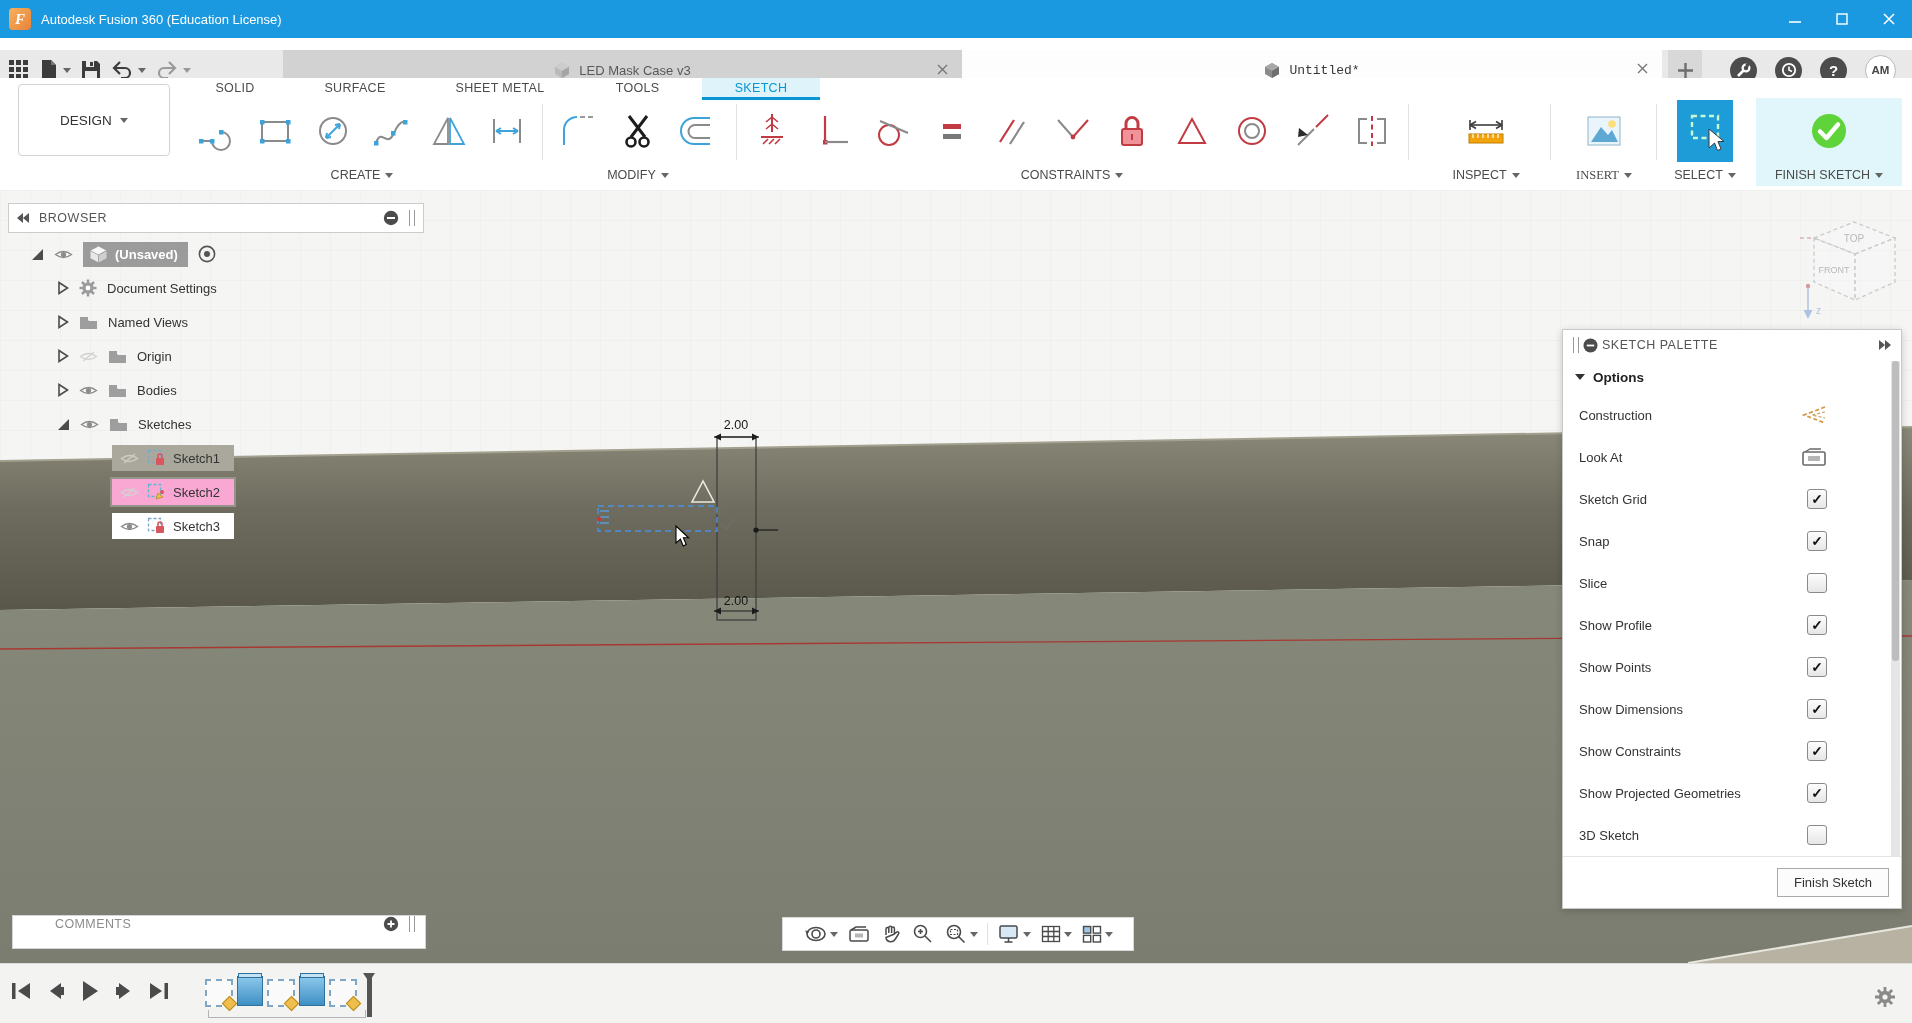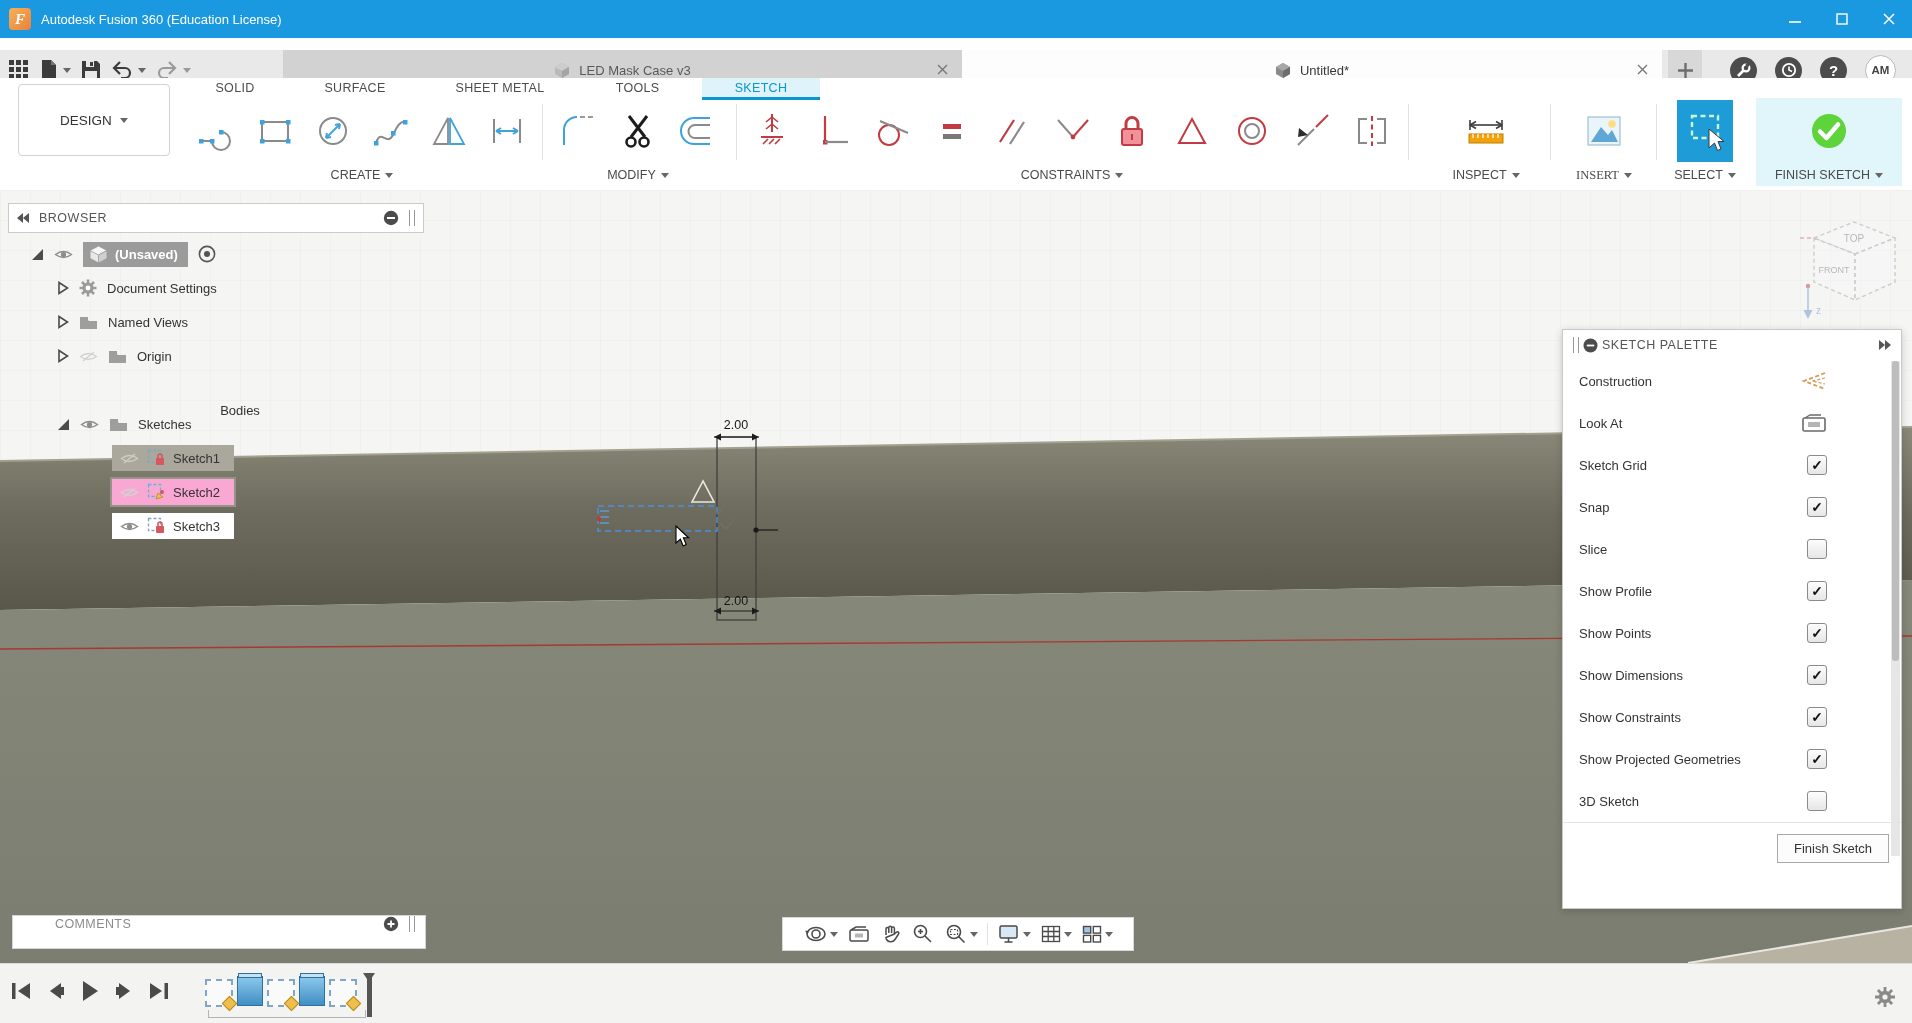--- a/index.html
+++ b/index.html
@@ -158,21 +158,21 @@
       <svg width="17" height="17" style="margin-right:8px">
           <polygon points="8,1 15,5 15,12 8,16 1,12 1,5" fill="#b9b9b9"></polygon>
           <polygon points="8,1 15,5 8,9 1,5" fill="#cdcdcd"></polygon>
           <polygon points="8,9 15,5 15,12 8,16" fill="#a5a5a5"></polygon>
         </svg>
       <span>LED Mask Case v3</span>
       <span class="x"><svg width="11" height="11">
             <path d="M1 1 L10 10 M10 1 L1 10" stroke="#777" stroke-width="1.4"></path>
           </svg></span>
     </div>
-    <div class="doctab tab-active" style="left:962px;width:700px;">
+    <div class="doctab tab-active" style="left:962px;width:700px;font-family:Liberation Mono, monospace;">
       <svg width="17" height="17" style="margin-right:8px">
           <polygon points="8,1 15,5 15,12 8,16 1,12 1,5" fill="#8a8a8a"></polygon>
           <polygon points="8,1 15,5 8,9 1,5" fill="#a8a8a8"></polygon>
           <polygon points="8,9 15,5 15,12 8,16" fill="#6e6e6e"></polygon>
         </svg>
       <span>Untitled*</span>
       <span class="x"><svg width="11" height="11">
             <path d="M1 1 L10 10 M10 1 L1 10" stroke="#777" stroke-width="1.4"></path>
           </svg></span>
     </div>
@@ -582,21 +582,21 @@
           <path d="M1.5 6.5 Q9.5 0.5 17.5 6.5 Q9.5 12.5 1.5 6.5 Z" fill="none" stroke="#d2d2d2" stroke-width="1.4"></path>
           <path d="M4 11 L15 2" stroke="#d2d2d2" stroke-width="1.4"></path>
         </svg>
       <svg width="19" height="15">
           <path d="M1 4 h7 l2 2 h8 v8 H1 Z" fill="#9e9e9e"></path>
           <rect x="1" y="2" width="8" height="4" fill="#9e9e9e"></rect>
         </svg>
       <span>Origin</span>
     </div>
 
-    <div class="trow" style="padding-left:48px;flex-direction:column;">
+    <div class="trow" style="padding-left:48px;">
       <svg width="13" height="14">
           <polygon points="3,1.5 11.5,7 3,12.5" fill="none" stroke="#4c4c4c" stroke-width="1.6"></polygon>
         </svg>
       <svg width="19" height="13">
           <path d="M1.5 6.5 Q9.5 0.5 17.5 6.5 Q9.5 12.5 1.5 6.5 Z" fill="none" stroke="#8c8c8c" stroke-width="1.4"></path>
           <circle cx="9.5" cy="6.5" r="2.6" fill="#8c8c8c"></circle>
         </svg>
       <svg width="19" height="15">
           <path d="M1 4 h7 l2 2 h8 v8 H1 Z" fill="#9e9e9e"></path>
           <rect x="1" y="2" width="8" height="4" fill="#9e9e9e"></rect>
@@ -670,20 +670,24 @@
       <span class="grip"></span>
       <svg width="15" height="15">
           <circle cx="7.5" cy="7.5" r="7" fill="#4c4c4c"></circle>
           <rect x="3.8" y="6.6" width="7.4" height="1.8" fill="#fff"></rect>
         </svg>
       <span class="ptitle">SKETCH PALETTE</span>
       <span class="dblarrow">
           <span class="tri-r"></span>
           <span class="tri-r"></span>
         </span>
+    </div>
+    <div class="poptions">
+      <span class="tri-dn"></span>
+      <span>Options</span>
     </div>
 
     <div class="prow">
       <span class="lab">Construction</span>
       <svg width="28" height="22">
           <path d="M26 3 L5 11 L26 19" fill="none" stroke="#d29b4e" stroke-width="1.8" stroke-dasharray="4,2.5"></path>
           <path d="M26 8 L13 11 L26 14" fill="none" stroke="#c9a06a" stroke-width="1.2" stroke-dasharray="3,2"></path>
         </svg>
     </div>
     <div class="prow">

